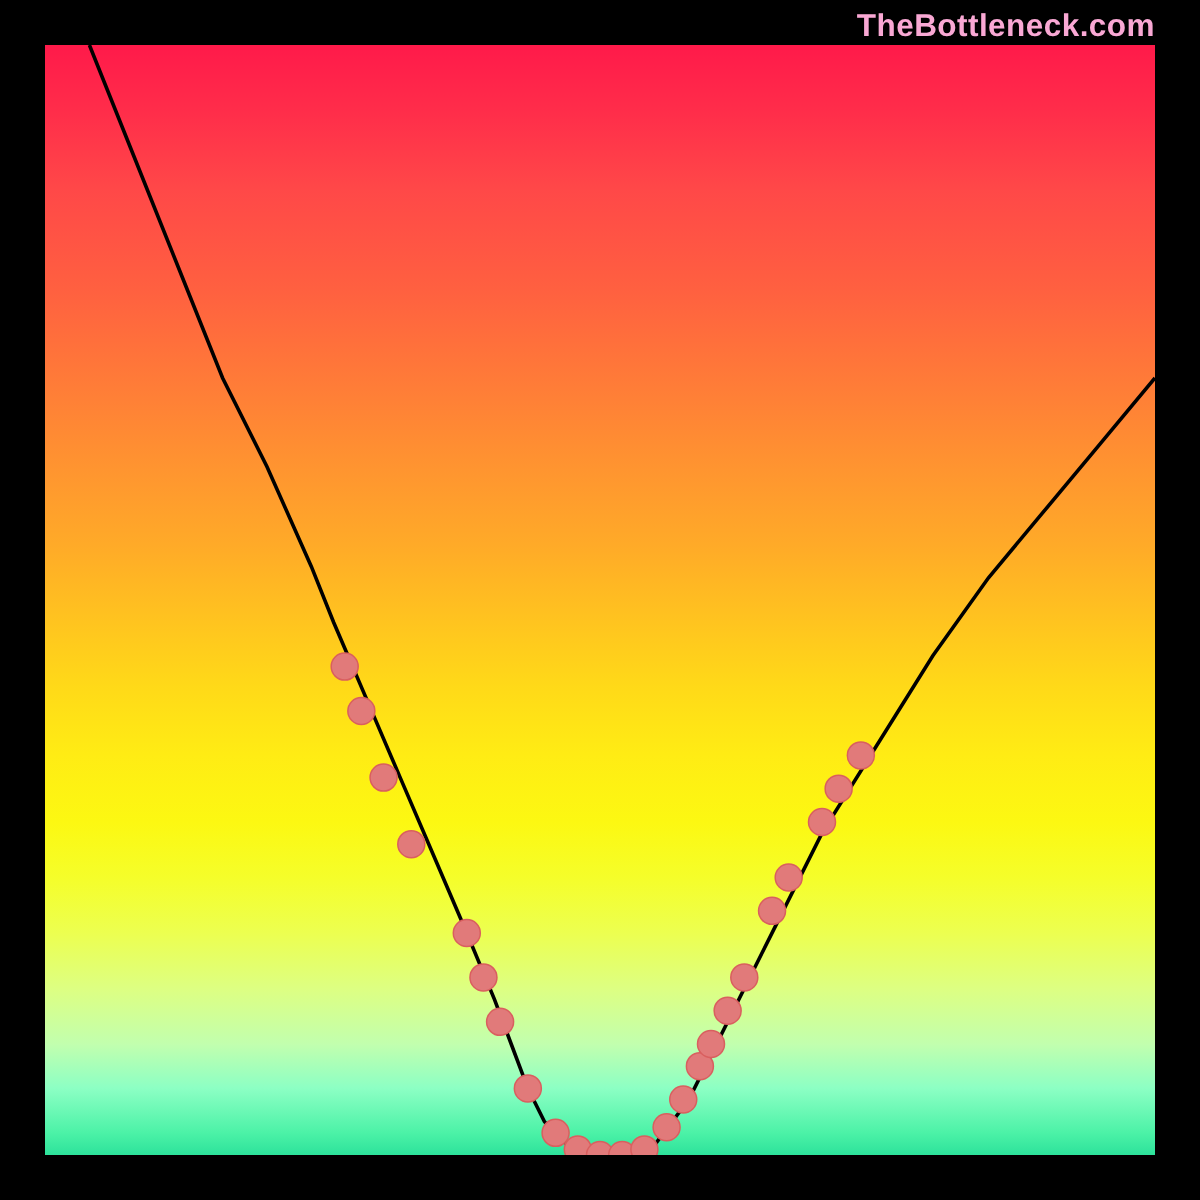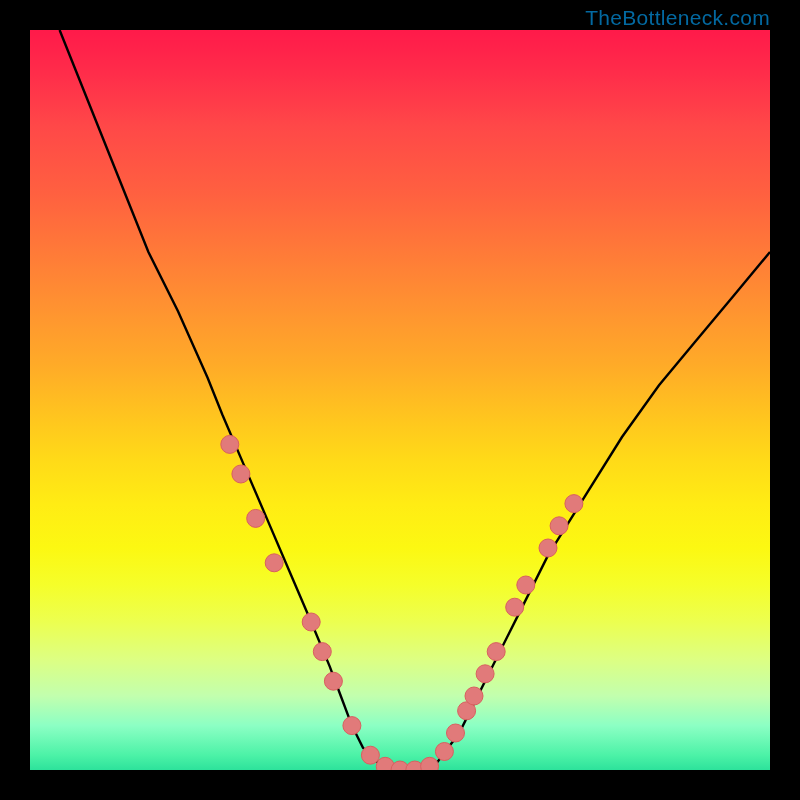--- a/index.html
+++ b/index.html
@@ -35,23 +35,23 @@
       #c2ffae 90%,
       #8cffc4 94%,
       #4cf2a7 98%,
       #2de29b 100%
     );
   }
   .attribution {
     position: absolute;
     top: 6px;
     right: 30px;
-    color: #0369a1;
+    color: #f9a8d4;
     font-size: 21px;
-    font-weight: 400;
+    font-weight: 700;
     letter-spacing: 0.3px;
   }
   svg.curve-layer {
     position: absolute;
     left: 0;
     top: 0;
     width: 740px;
     height: 740px;
   }
 </style>

